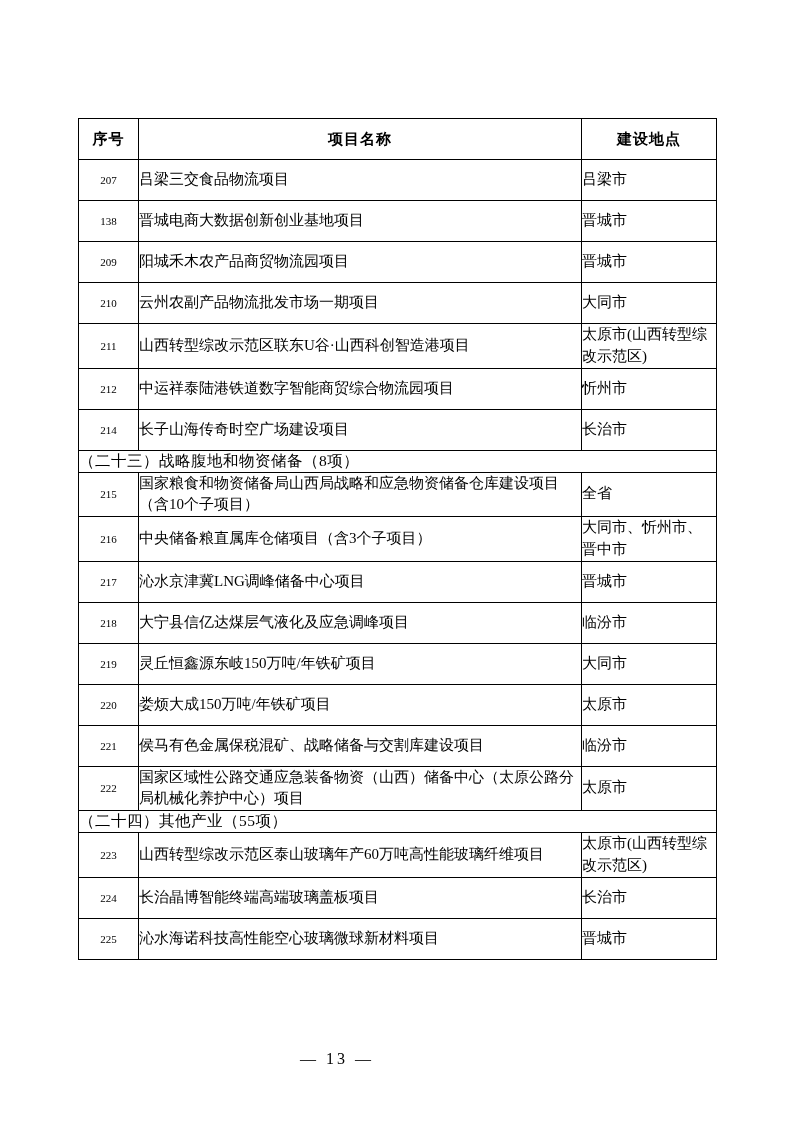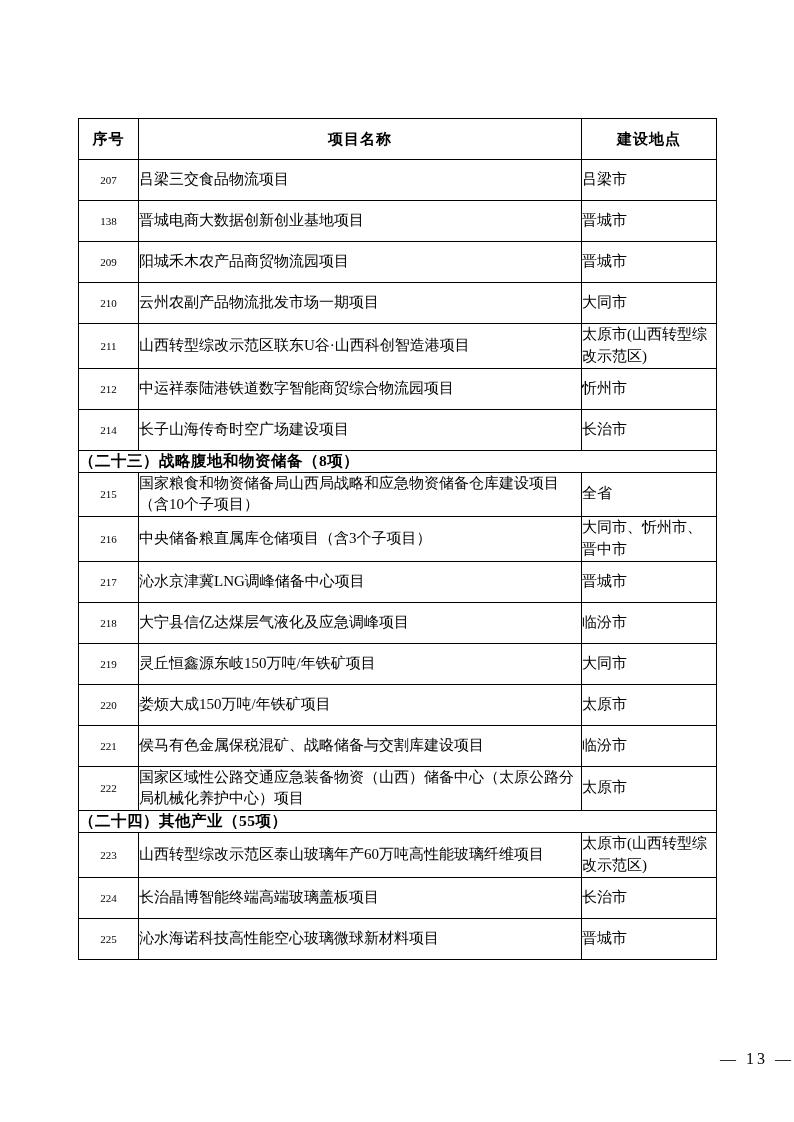--- a/index.html
+++ b/index.html
@@ -60,30 +60,30 @@
     text-align: left;
   }
   .cell-place {
     text-align: left;
     font-size: 15px;
     line-height: 1.45;
     padding: 3px 2px;
   }
   .section-row td {
     font-size: 15.5px;
-    font-weight: bold;
+    font-weight: normal;
     padding: 9px 0 9px 10px;
     letter-spacing: 0.5px;
   }
   .page-number {
     position: absolute;
     left: 0;
     right: 0;
     top: 1050px;
-    text-align: right;
+    text-align: left;
     font-size: 16px;
     letter-spacing: 3px;
   }
   .page-number .pn-inner {
     display: inline-block;
     margin-left: 300px;
   }
 </style>
 </head>
 <body>

